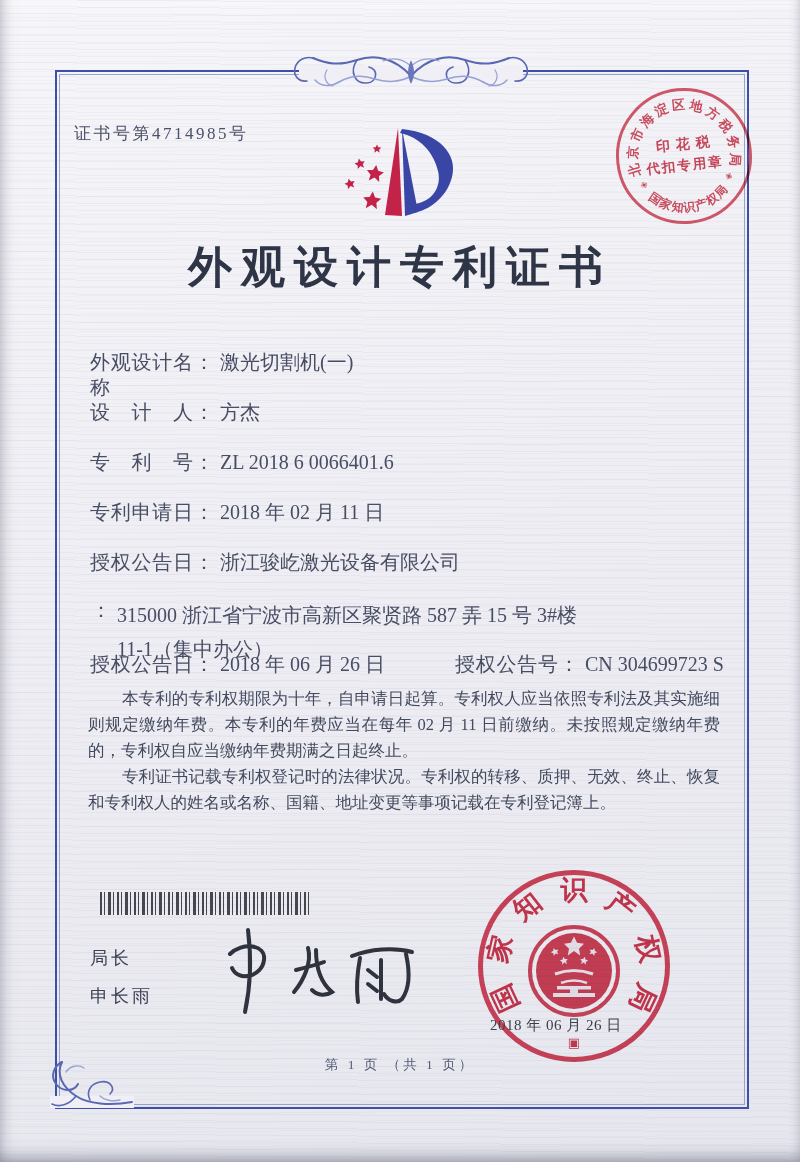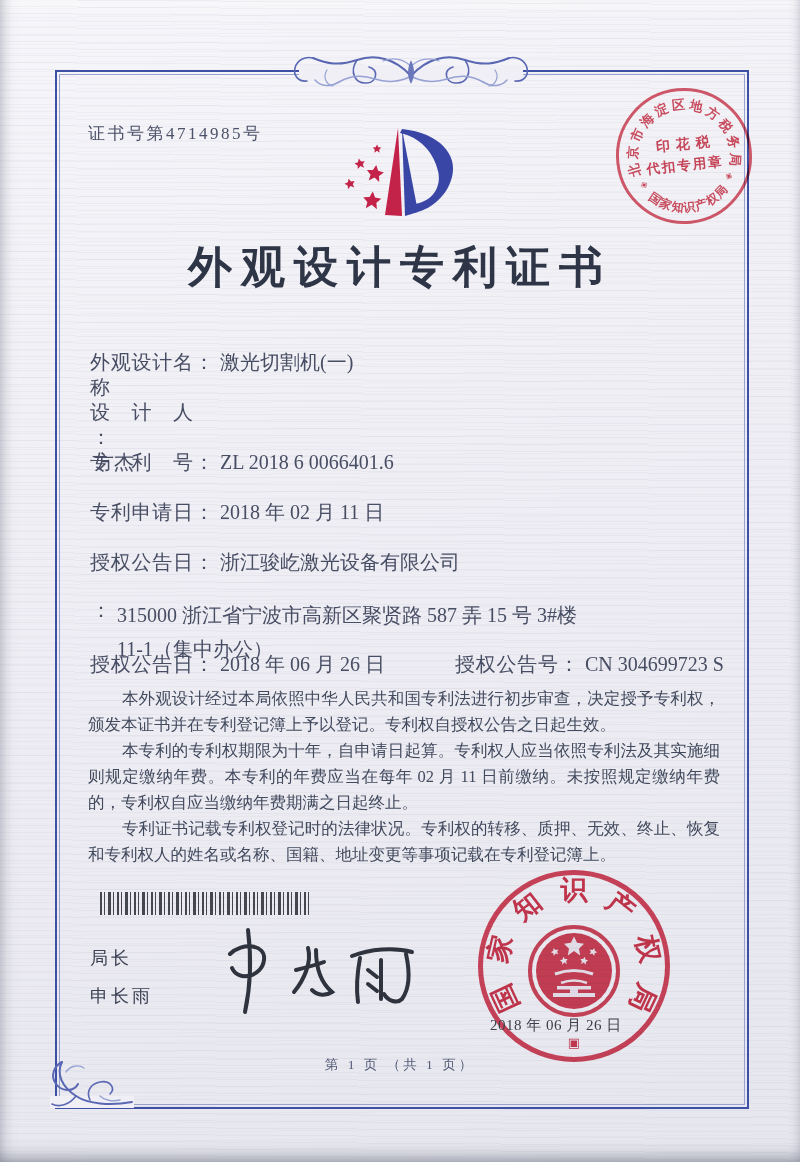--- a/index.html
+++ b/index.html
@@ -16,30 +16,30 @@
       repeating-linear-gradient(0.4deg, rgba(130,135,170,.075) 0 1px, transparent 1px 7px),
       repeating-linear-gradient(-0.6deg, rgba(150,150,185,.05) 0 1px, transparent 1px 9px);
     pointer-events:none;z-index:1;}
   .abs{position:absolute;}
   
   .frame-outer{left:55px;top:70px;width:690px;height:1035px;border:2px solid #3e50a5;z-index:2;}
   .frame-inner{position:absolute;inset:2px;border:1px solid #98a2d0;}
   .orn-top{left:283px;top:46px;width:256px;height:56px;z-index:3;}
   .orn-corner{left:40px;top:1052px;width:96px;height:62px;z-index:3;}
   
-  .cert-no{left:88px;top:122px;font-size:17px;letter-spacing:2.5px;color:#4b5168;z-index:4;}
+  .cert-no{left:74px;top:122px;font-size:17px;letter-spacing:2.5px;color:#4b5168;z-index:4;}
   .logo{left:344px;top:124px;width:120px;height:98px;z-index:4;}
   .title{left:55px;top:238px;width:690px;text-align:center;font-size:44px;font-weight:bold;
     letter-spacing:9px;color:#2e3547;z-index:4;}
   
   .row{position:absolute;left:90px;display:flex;font-size:20px;color:#474d63;z-index:4;line-height:25px;}
   .row .lab{width:103px;text-align:justify;text-align-last:justify;flex:none;}
   .row .col{flex:none;margin:0 2px 0 1px;}
   .row .val{margin-left:4px;white-space:pre-wrap;}
-  .row-name{top:350px;} .row-designer{top:400px;flex-direction:column;} .row-patno{top:450px;}
+  .row-name{top:350px;} .row-designer{top:400px;} .row-patno{top:450px;}
   .row-appdate{top:500px;} .row-patentee{top:550px;}
   .row-addr{top:598px;} .row-addr .val{width:478px;line-height:34px;}
   .row-grantdate{top:652px;} .row-grantno{top:652px;left:455px;}
   
   .body-text{left:88px;top:686px;width:632px;z-index:4;color:#424a5e;font-size:16.5px;line-height:26px;text-align:justify;}
   .body-text p{margin:0;text-indent:34px;}
   
   .barcode{left:100px;top:892px;width:212px;height:23px;z-index:4;
     background:repeating-linear-gradient(90deg,#45474f 0 2px,transparent 2px 4px,#45474f 4px 5px,transparent 5px 8px,#45474f 8px 11px,transparent 11px 13px,#45474f 13px 14px,transparent 14px 17px);}
   
@@ -159,21 +159,20 @@
       <span class="col">：</span>
       <span class="val">2018 年 06 月 26 日</span>
   </div>
   <div class="row row-grantno">
     <span class="lab">授权公告号</span>
       <span class="col">：</span>
       <span class="val">CN 304699723 S</span>
   </div>
 
   <div class="abs body-text">
-    <p>本外观设计经过本局依照中华人民共和国专利法进行初步审查，决定授予专利权，颁发本证书并在专利登记簿上予以登记。专利权自授权公告之日起生效。</p>
     <p>本专利的专利权期限为十年，自申请日起算。专利权人应当依照专利法及其实施细则规定缴纳年费。本专利的年费应当在每年 02 月 11 日前缴纳。未按照规定缴纳年费的，专利权自应当缴纳年费期满之日起终止。</p>
     <p>专利证书记载专利权登记时的法律状况。专利权的转移、质押、无效、终止、恢复和专利权人的姓名或名称、国籍、地址变更等事项记载在专利登记簿上。</p>
   </div>
 
   <div class="abs barcode"></div>
 
   <div class="abs sig-title">局长</div>
   <div class="abs sig-name">申长雨</div>
   <svg class="abs sig-svg" viewBox="0 0 215 100">
     <g fill="none" stroke="#2f333e" stroke-width="4" stroke-linecap="round">

